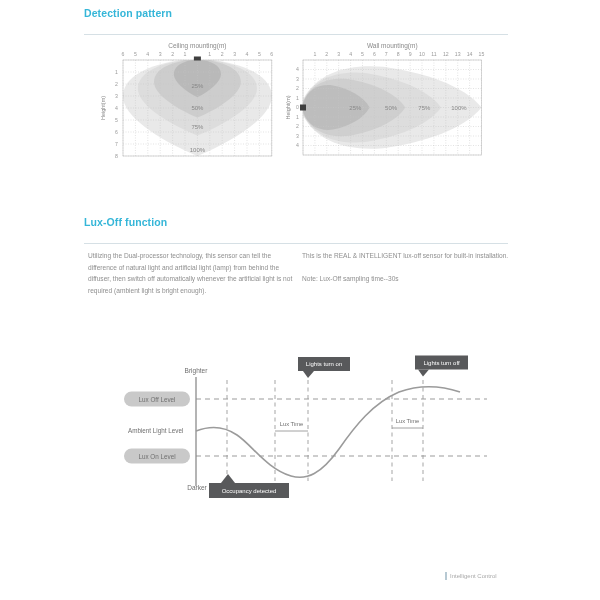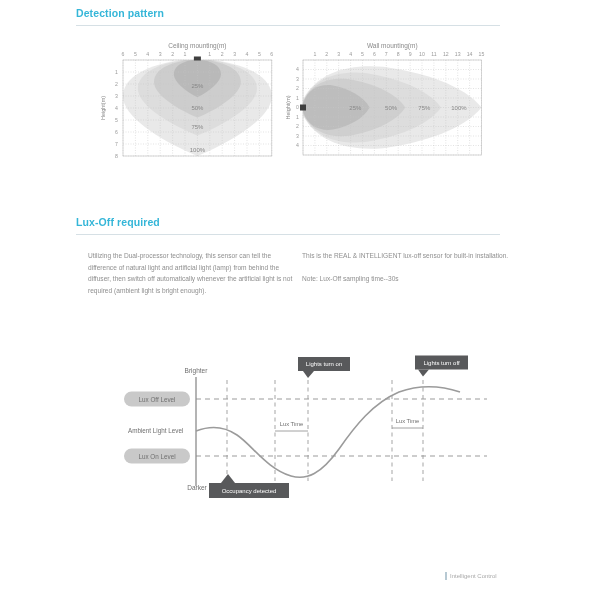--- a/index.html
+++ b/index.html
@@ -1,18 +1,18 @@
 <!DOCTYPE html>
 <html><head>
 <meta charset="utf-8">
 <style>
   html,body{margin:0;padding:0;background:#fff;}
   .page{position:relative;width:600px;height:600px;background:#ffffff;overflow:hidden;
         font-family:"Liberation Sans",sans-serif;}
-  .section-header{position:absolute;left:76px;width:424px;border-bottom:1px solid #d6e0e5;padding-bottom:6px;}
+  .section-header{position:absolute;left:84px;width:424px;border-bottom:1px solid #d6e0e5;padding-bottom:15px;}
   .section-header h2{margin:0;font-size:10.5px;font-weight:bold;color:#35b6d8;letter-spacing:0.1px;}
   #detection-header{top:7px;}
   #luxoff-header{top:216px;}
   .charts-row{position:absolute;top:36px;left:0;width:600px;height:150px;}
   #ceiling-chart{position:absolute;left:95px;top:2px;}
   #wall-chart{position:absolute;left:283px;top:2px;}
   .columns{position:absolute;top:250px;left:88px;width:430px;display:flex;}
   .col-left{width:208px;margin-right:6px;}
   .col-right{width:216px;}
   .columns p{margin:0;font-size:6.6px;line-height:1.75;color:#8f8f8f;}
@@ -150,21 +150,21 @@
         <text x="7" y="69.5" font-size="5.5" text-anchor="middle" fill="#8a8a8a" transform="rotate(-90 7 69.5)">Height(m)</text>
         <rect x="17" y="66.5" width="6" height="6" fill="#3f3f3f"></rect>
         <text x="175.89" y="71.5" font-size="6" text-anchor="middle" fill="#878787">100%</text>
         <text x="141.38" y="71.5" font-size="6" text-anchor="middle" fill="#878787">75%</text>
         <text x="108.06" y="71.5" font-size="6" text-anchor="middle" fill="#878787">50%</text>
         <text x="72.36000000000001" y="71.5" font-size="6" text-anchor="middle" fill="#878787">25%</text>
       </svg>
   </div>
 
   <div class="section-header" id="luxoff-header">
-    <h2>Lux-Off required</h2>
+    <h2>Lux-Off function</h2>
   </div>
 
   <div class="columns">
     <div class="col-left">
       <p>Utilizing the Dual-processor technology, this sensor can tell the difference of natural light and artificial light (lamp) from behind the diffuser, then switch off automatically whenever the artificial light is not required (ambient light is bright enough).</p>
     </div>
     <div class="col-right">
       <p>This is the REAL &amp; INTELLIGENT lux-off sensor for built-in installation.</p>
       <p class="note">Note:  Lux-Off sampling time--30s</p>
     </div>

